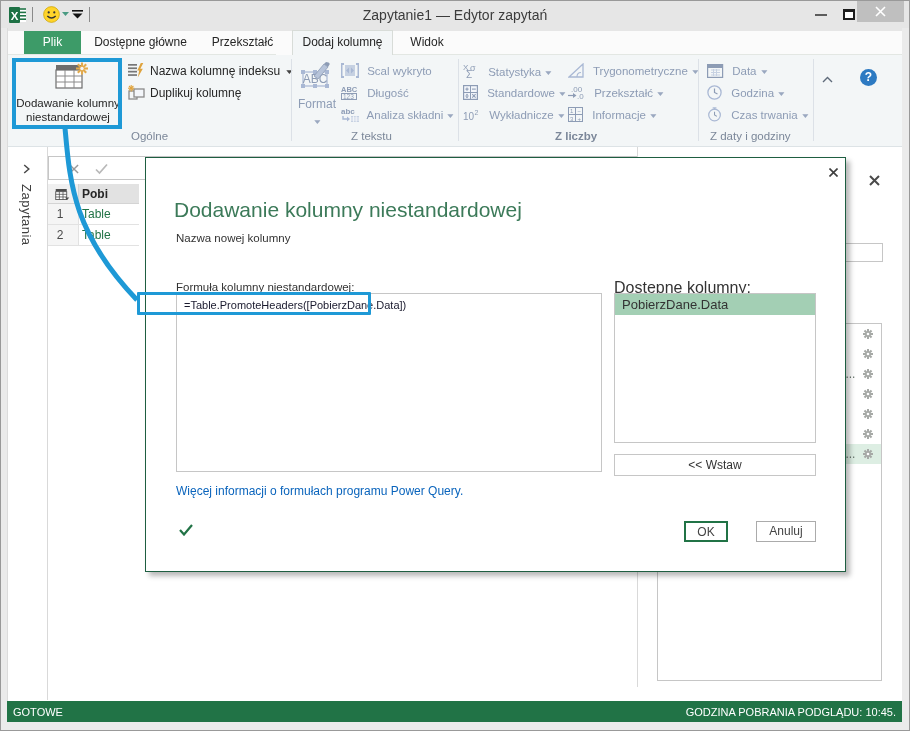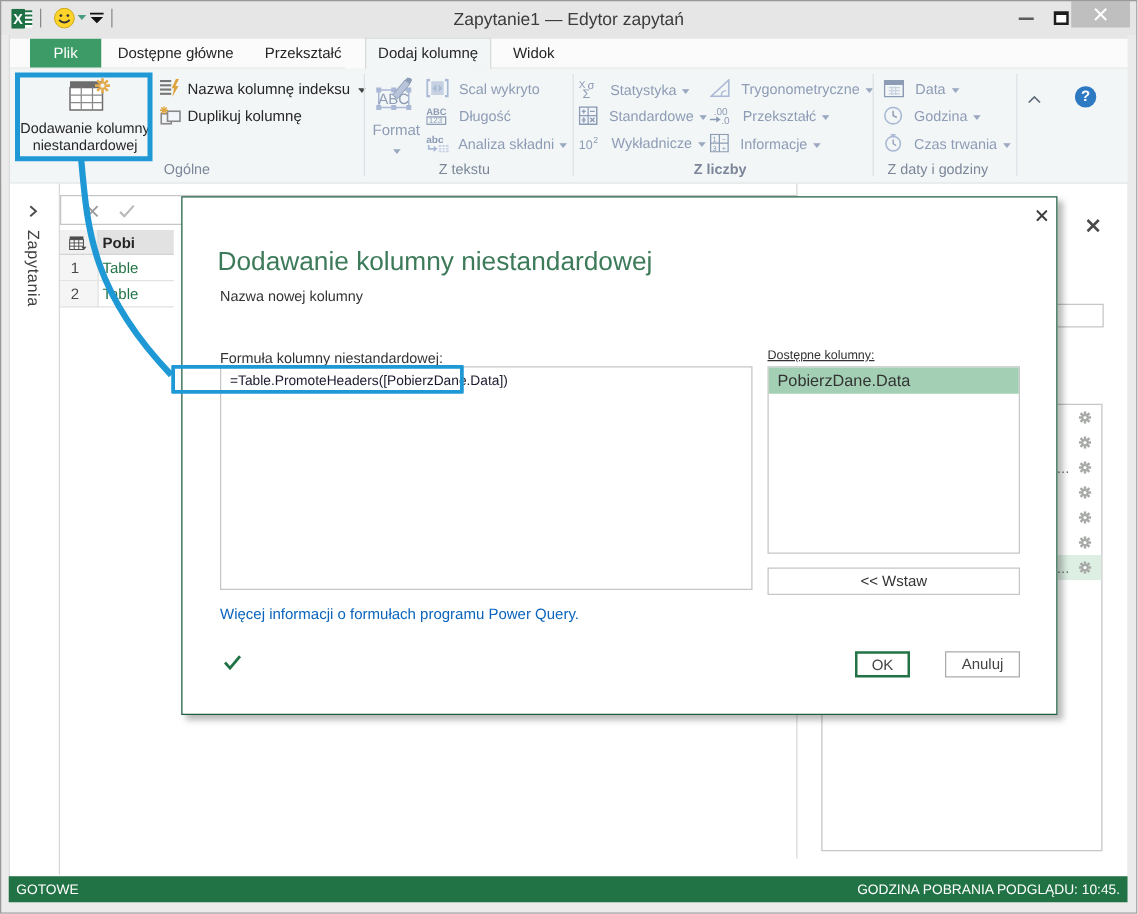--- a/index.html
+++ b/index.html
@@ -467,21 +467,21 @@
   <div id="dialog">
     <svg id="dlg-close" width="9" height="9" viewBox="0 0 10 10">
         <path d="M0.5 0.5 L9.5 9.5 M9.5 0.5 L0.5 9.5" stroke="#3f3f3f" stroke-width="1.8"></path>
       </svg>
     <div id="dlg-title">Dodawanie kolumny niestandardowej</div>
     <div class="dlbl" style="left:30px; top:74px;">Nazwa nowej kolumny</div>
     <div class="dlbl" style="left:30px; top:123px;">Formuła kolumny niestandardowej:</div>
     <div id="dlg-formula">
         <span style="position:absolute; left:7px; top:5px;">=Table.PromoteHeaders([PobierzDane.Data])</span>
       </div>
-    <div class="dlbl" style="left:468px; top:121px; font-size:10px;text-decoration:underline;">Dostępne kolumny:</div>
+    <div class="dlbl" style="left:468px; top:121px; font-size:16px;">Dostępne kolumny:</div>
     <div id="dlg-cols">
         <div id="dlg-colsel">PobierzDane.Data</div>
       </div>
     <div id="dlg-link">Więcej informacji o formułach programu Power Query.</div>
     <div id="dlg-wstaw">&lt;&lt; Wstaw</div>
     <svg class="abs" style="left:33px; top:366px;" width="14" height="12" viewBox="0 0 14 12">
         <path d="M1 6 L5 10.5 L13 1" fill="none" stroke="#217346" stroke-width="2.2"></path>
       </svg>
     <div id="dlg-ok">OK</div>
     <div id="dlg-cancel">Anuluj</div>

